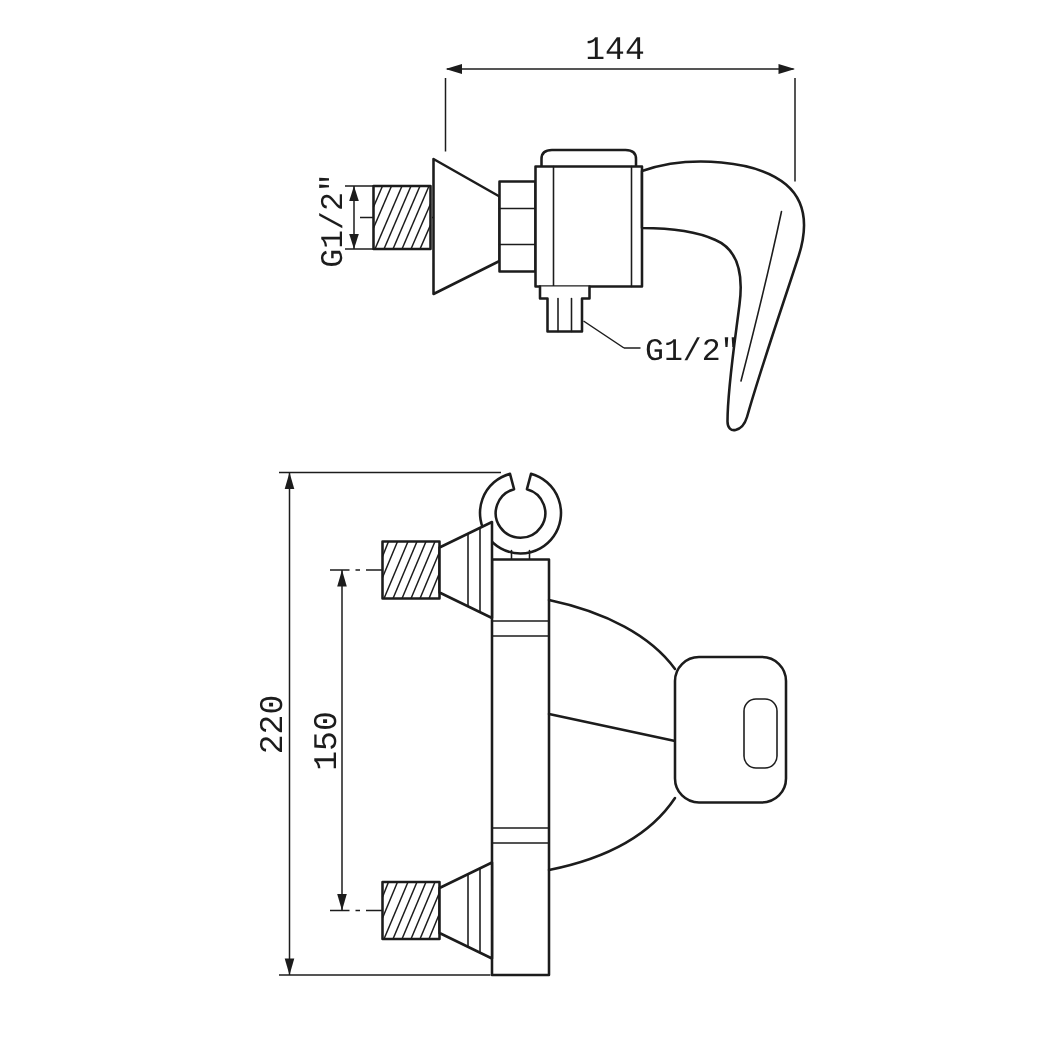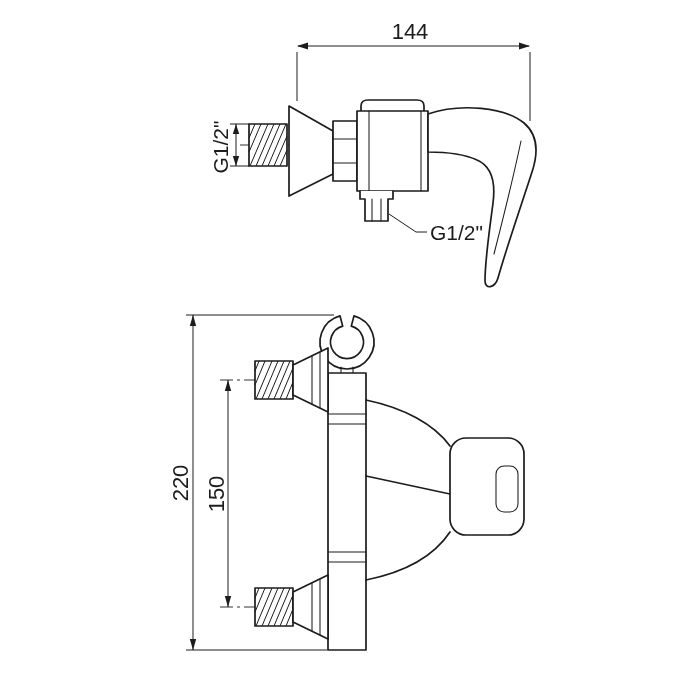--- a/index.html
+++ b/index.html
@@ -1,20 +1,20 @@
 <!DOCTYPE html>
 <html style="--bg: #ffffff; --ink: #1c1c1c;"><head>
 <meta charset="utf-8">
 <style>
   :root { --bg:#ffffff; --ink:#1c1c1c; }
   html,body { margin:0; padding:0; }
   .stage {
     width:612px; height:700px; background:var(--bg);
     position:relative; overflow:hidden;
-    font-family:Liberation Sans, sans-serif;
+    font-family:Liberation Mono, monospace;
   }
   svg { display:block; }
   .ln   { stroke:var(--ink); fill:none; stroke-width:1.7; stroke-linecap:round; stroke-linejoin:round; }
   .fillw{ fill:#ffffff; }
   .thin { stroke-width:1.05; }
   .dim  { stroke:var(--ink); fill:none; stroke-width:1; }
   .arr  { fill:var(--ink); stroke:none; }
   .cl   { stroke:var(--ink); fill:none; stroke-width:0.9; stroke-dasharray:13 4 3 4; }
   .hatch line { stroke:var(--ink); stroke-width:1; }
   text  { fill:var(--ink); }

